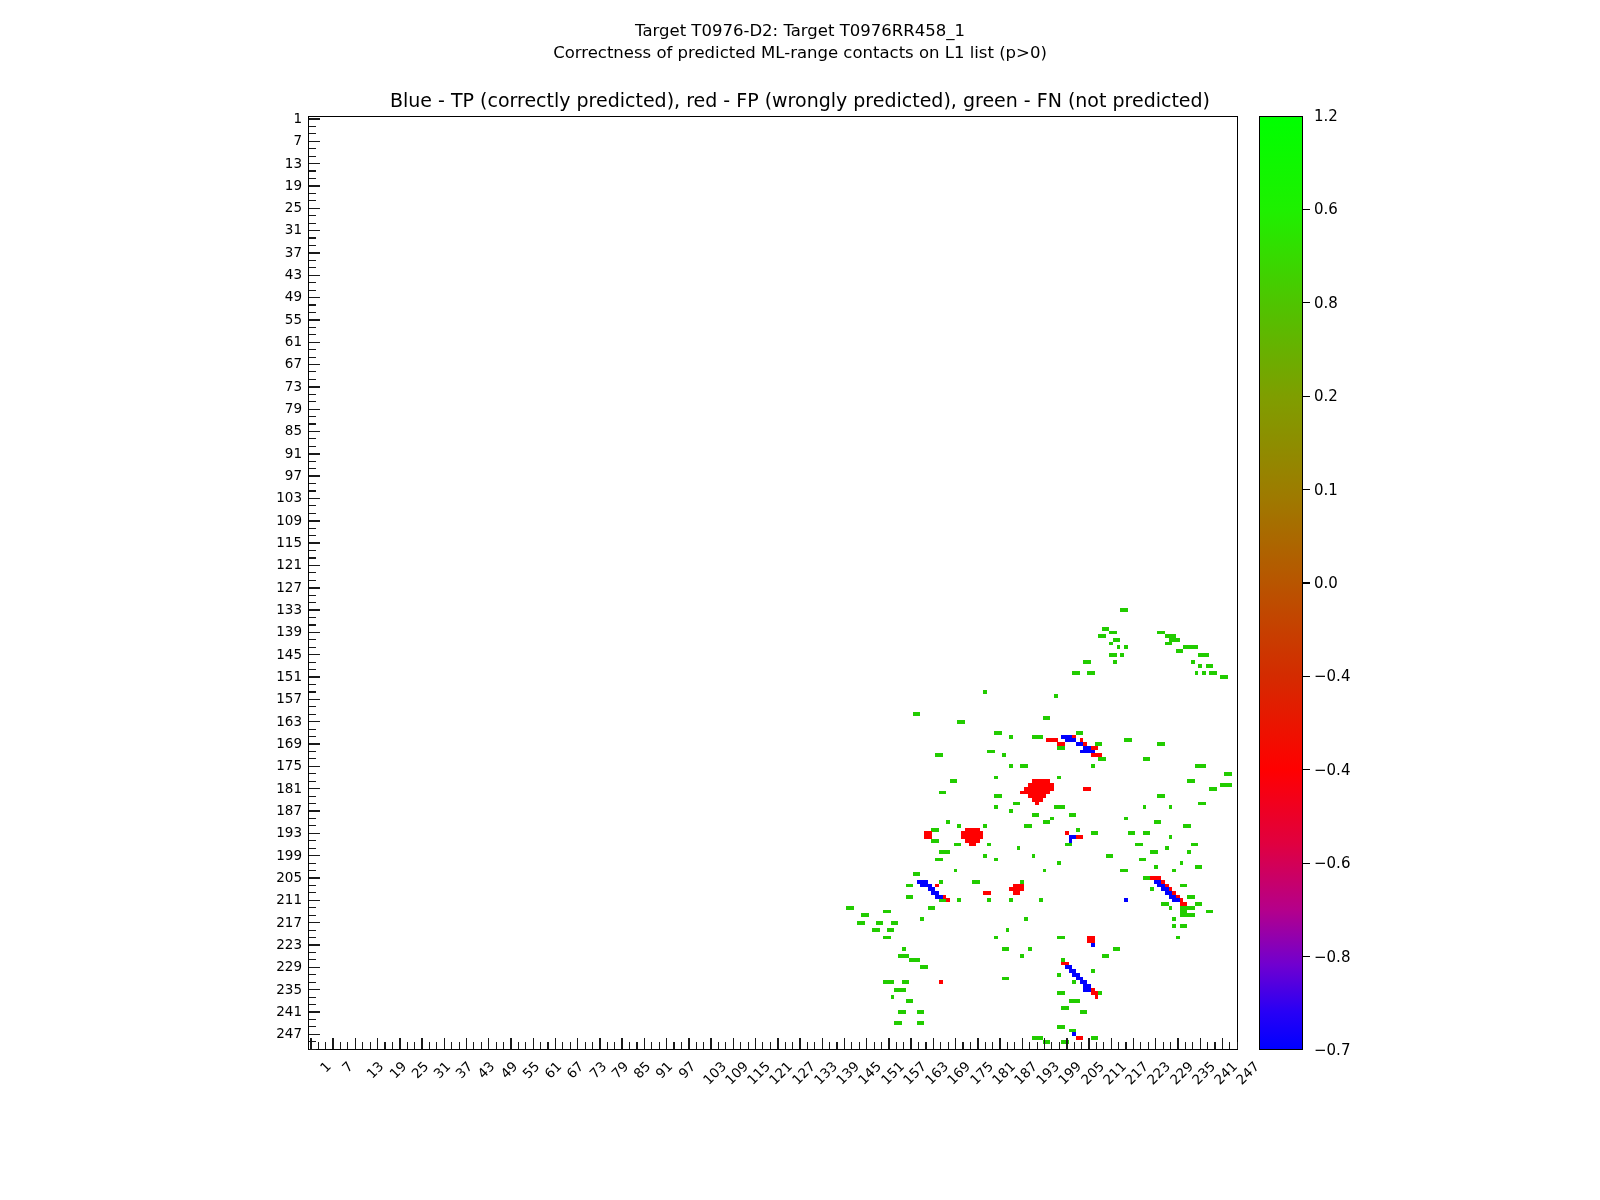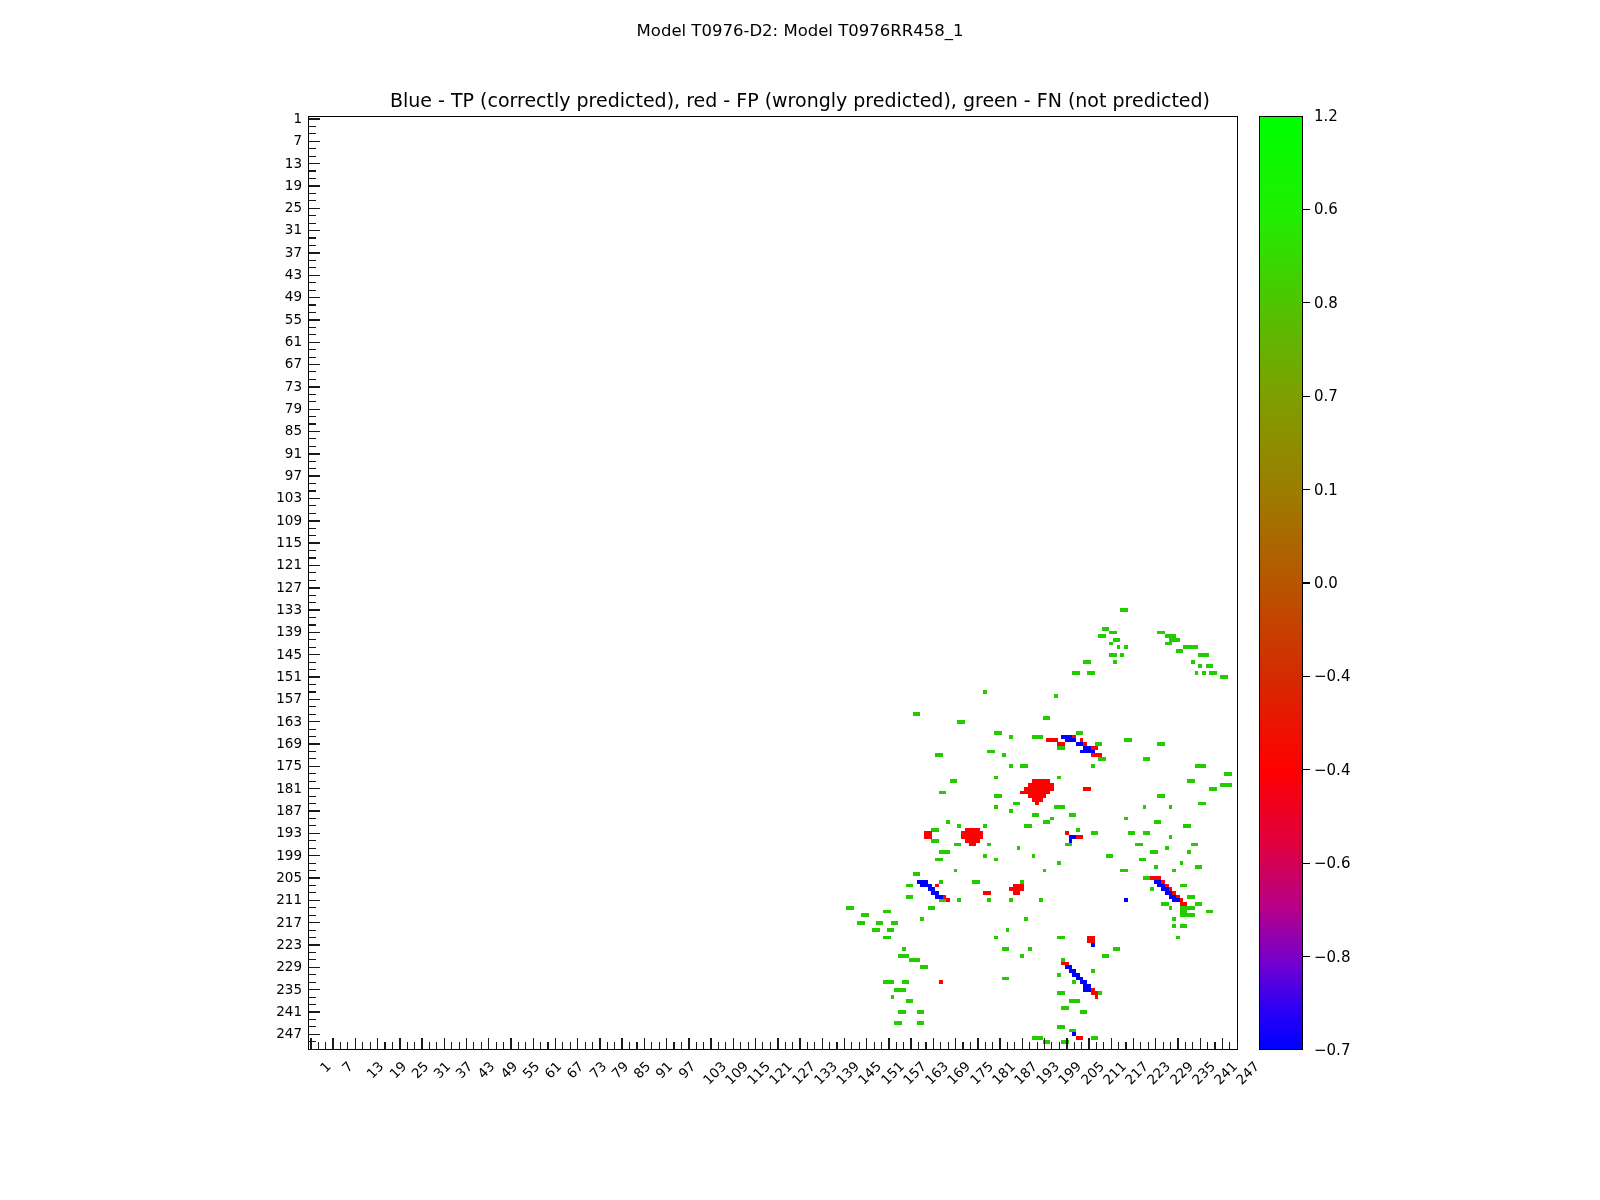--- a/index.html
+++ b/index.html
@@ -162,21 +162,22 @@
     font-size: 15px;
     transform: translateY(-50%);
     white-space: nowrap;
     color: #000;
   }
 </style>
 </head>
 <body>
 
 <div id="title-block">
-  <div class="tline">Model T0976-D2: Model T0976RR458_1</div>
+  <div class="tline">Target T0976-D2: Target T0976RR458_1</div>
+  <div class="tline">Correctness of predicted ML-range contacts on L1 list (p&gt;0)</div>
 </div>
 
 <div id="subtitle-block">
   <div class="sline">Blue - TP (correctly predicted), red - FP (wrongly predicted), green - FN (not predicted)</div>
 </div>
 
 <div id="ylabels">
     <div class="ylabel" style="top: 117.86px;">1</div>
     <div class="ylabel" style="top: 140.19px;">7</div>
     <div class="ylabel" style="top: 162.51px;">13</div>
@@ -1118,21 +1119,21 @@
 
 <div id="colorbar-wrap">
   <div id="colorbar"></div>
   <div id="cb-ticks">
       <div class="cb-label" style="top: 0px;">1.2</div>
       <div class="cb-tick" style="top: 92.7px;"></div>
       <div class="cb-label" style="top: 93.4px;">0.6</div>
       <div class="cb-tick" style="top: 186.1px;"></div>
       <div class="cb-label" style="top: 186.8px;">0.8</div>
       <div class="cb-tick" style="top: 279.5px;"></div>
-      <div class="cb-label" style="top: 280.2px;">0.7</div>
+      <div class="cb-label" style="top: 280.2px;">0.2</div>
       <div class="cb-tick" style="top: 372.9px;"></div>
       <div class="cb-label" style="top: 373.6px;">0.1</div>
       <div class="cb-tick" style="top: 466.3px;"></div>
       <div class="cb-label" style="top: 467px;">0.0</div>
       <div class="cb-tick" style="top: 559.7px;"></div>
       <div class="cb-label" style="top: 560.4px;">−0.4</div>
       <div class="cb-tick" style="top: 653.1px;"></div>
       <div class="cb-label" style="top: 653.8px;">−0.4</div>
       <div class="cb-tick" style="top: 746.5px;"></div>
       <div class="cb-label" style="top: 747.2px;">−0.6</div>

